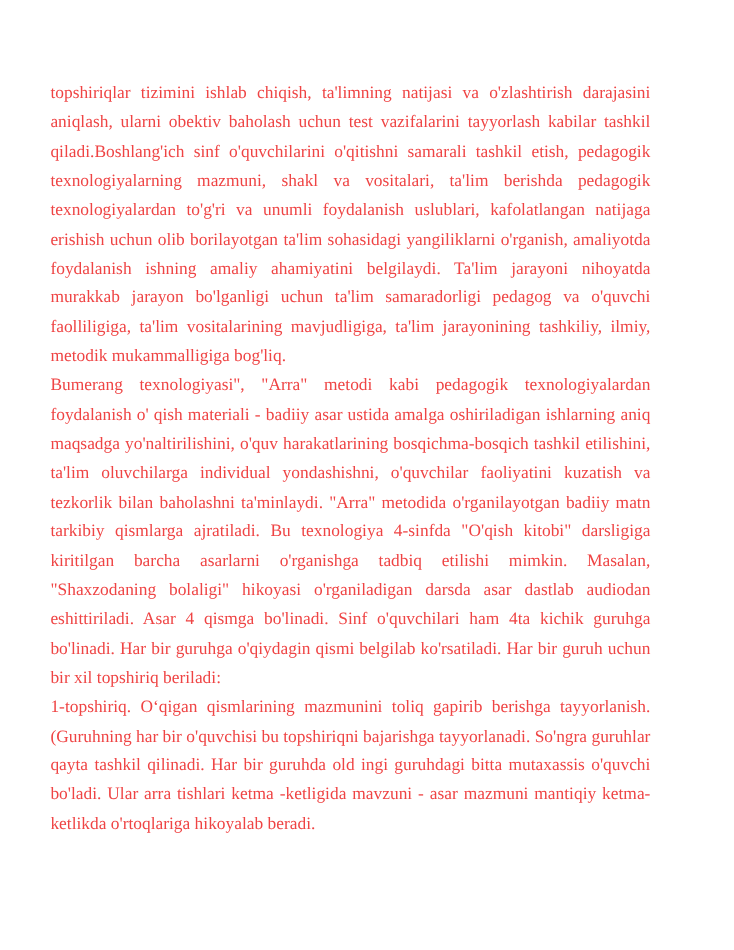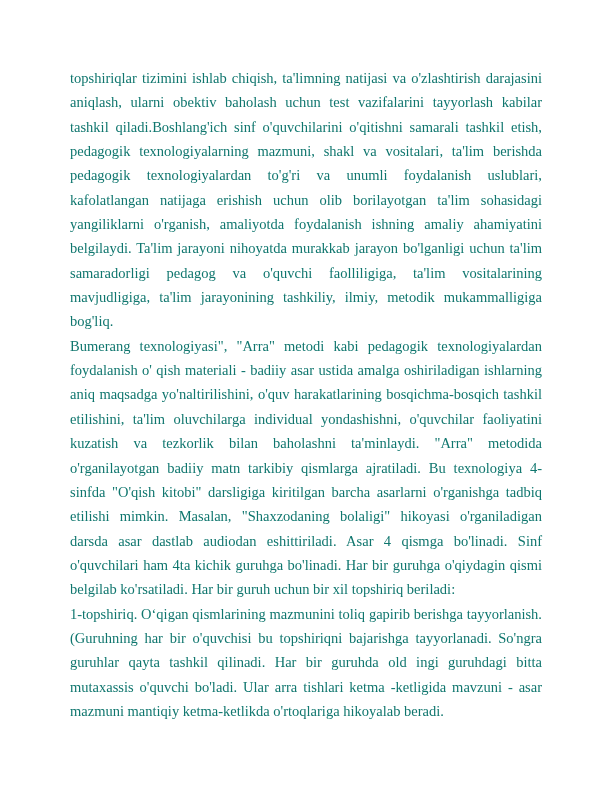--- a/index.html
+++ b/index.html
@@ -10,22 +10,22 @@
   body {
     width: 612px;
     height: 792px;
     overflow: hidden;
   }
   .page {
     box-sizing: border-box;
     width: 612px;
     height: 792px;
     background: #ffffff;
-    color: #0f766e;
-    padding: 66px 70px 0 70px;
+    color: #ef4444;
+    padding: 66px 70px 0 42px;
     font-family: "Liberation Serif", "DejaVu Serif", serif;
     font-size: 14.5px;
     line-height: 24.35px;
     text-align: justify;
   }
   .page p {
     margin: 0;
     padding: 0;
     text-indent: 0;
     word-spacing: normal;

